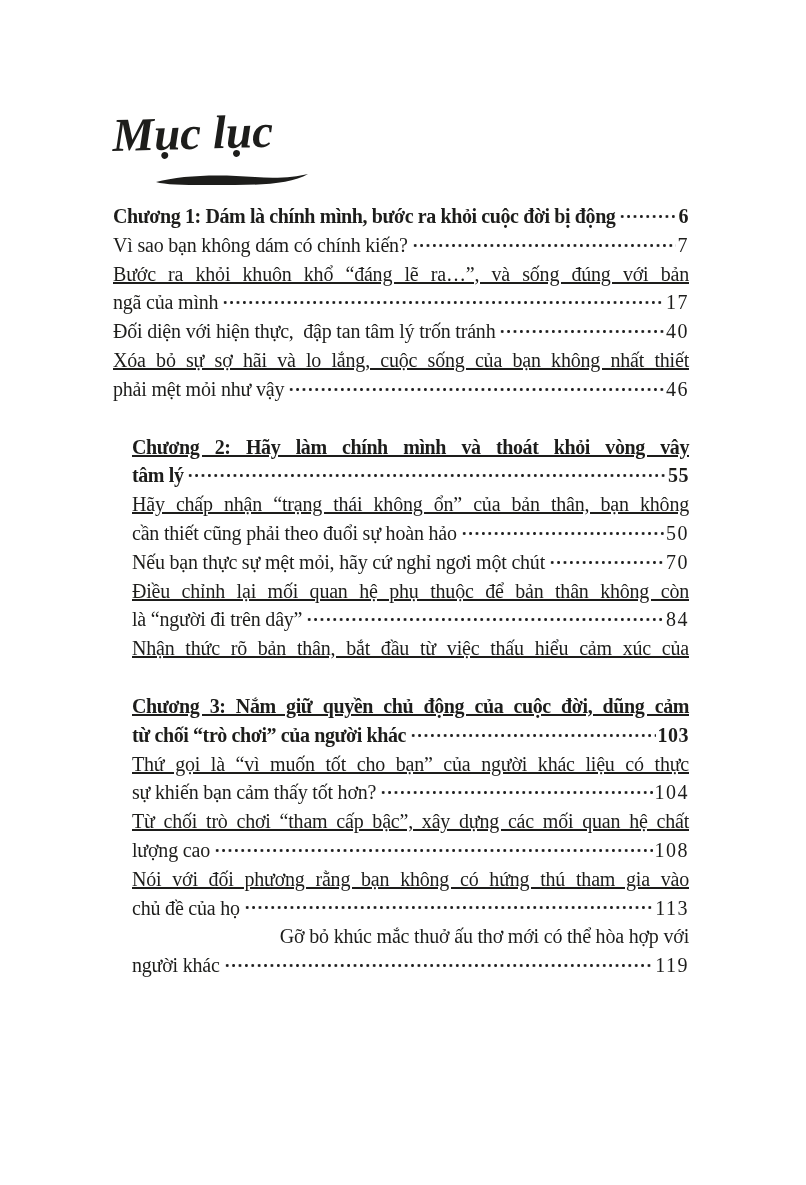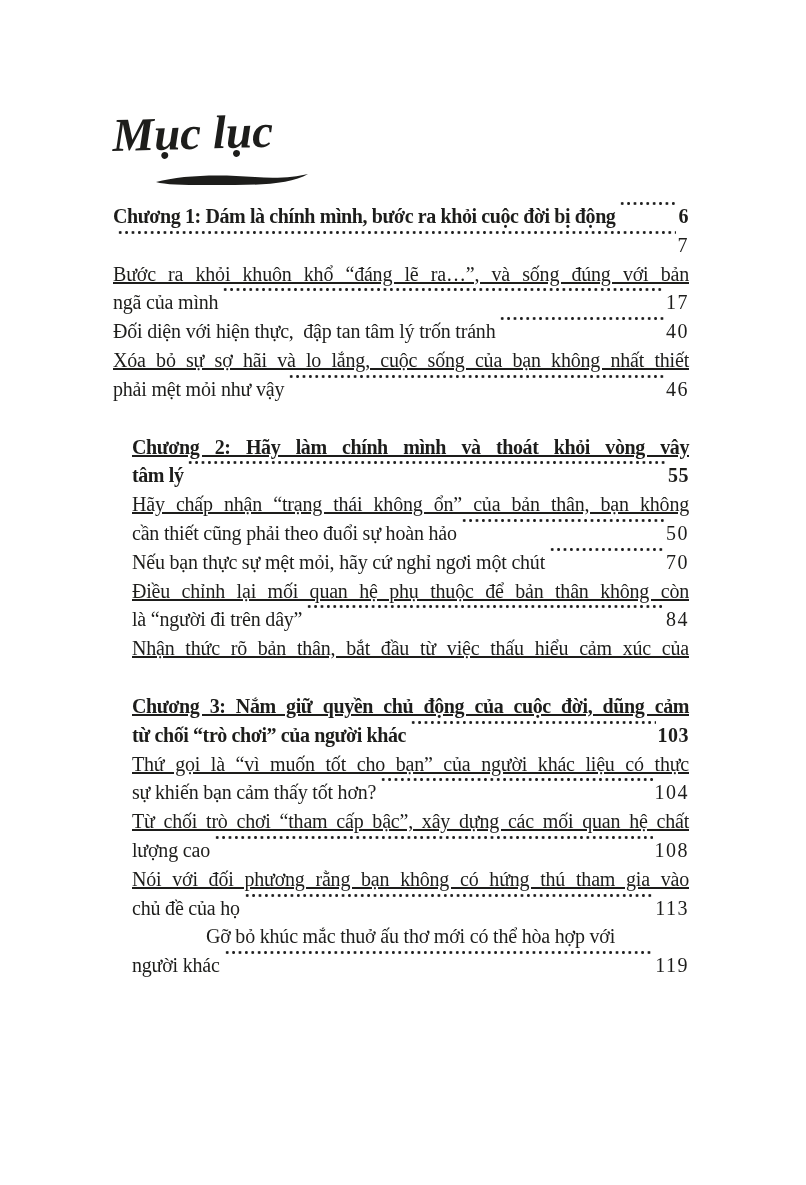--- a/index.html
+++ b/index.html
@@ -63,27 +63,27 @@
   
   .jline {
     text-align: justify;
     text-align-last: justify;
     -moz-text-align-last: justify;
     white-space: nowrap;
     text-decoration: underline;
   }
   
   .pline {
-    text-align: center;
+    text-align: right;
     white-space: nowrap;
   }
   
   .dline {
     display: flex;
-    align-items: flex-start;
+    align-items: center;
   }
   .dline .t {
     white-space: nowrap;
     flex: 0 1 auto;
   }
   .dots {
     flex: 1 1 auto;
     min-width: 8px;
     height: 3px;
     margin: 0 2px 0 4px;
@@ -115,20 +115,21 @@
       <div class="heading">
         <div class="line dline">
           <span class="t">Chương 1: Dám là chính mình, bước ra khỏi cuộc đời bị động</span>
           <span class="dots"></span>
           <span class="num">6</span>
         </div>
       </div>
 
       <div class="entry">
         <div class="line dline">
+          <span class="t">Vì sao bạn không dám có chính kiến?</span>
           <span class="dots"></span>
           <span class="num">7</span>
         </div>
       </div>
 
       <div class="entry">
         <div class="line jline">Bước ra khỏi khuôn khổ “đáng lẽ ra…”, và sống đúng với bản</div>
         <div class="line dline">
           <span class="t">ngã của mình</span>
           <span class="dots"></span>

